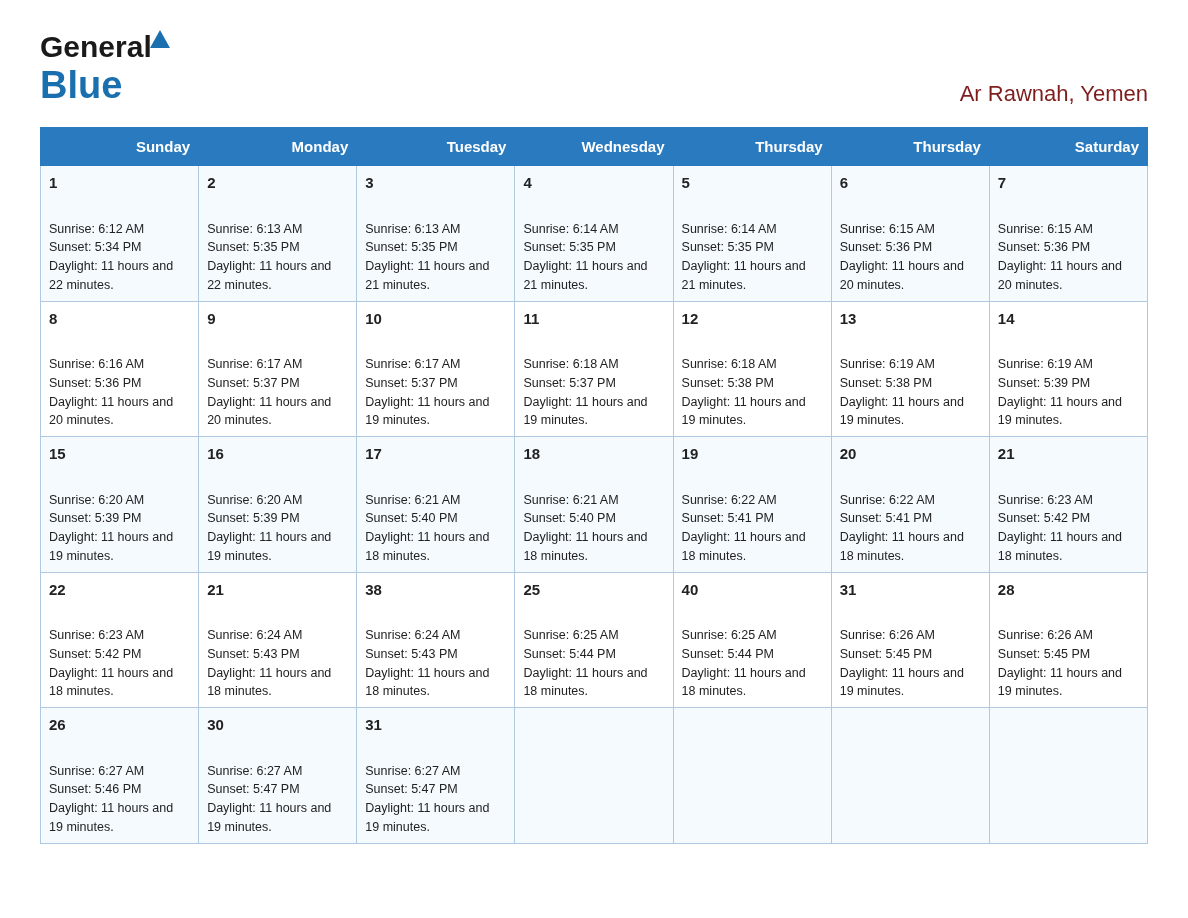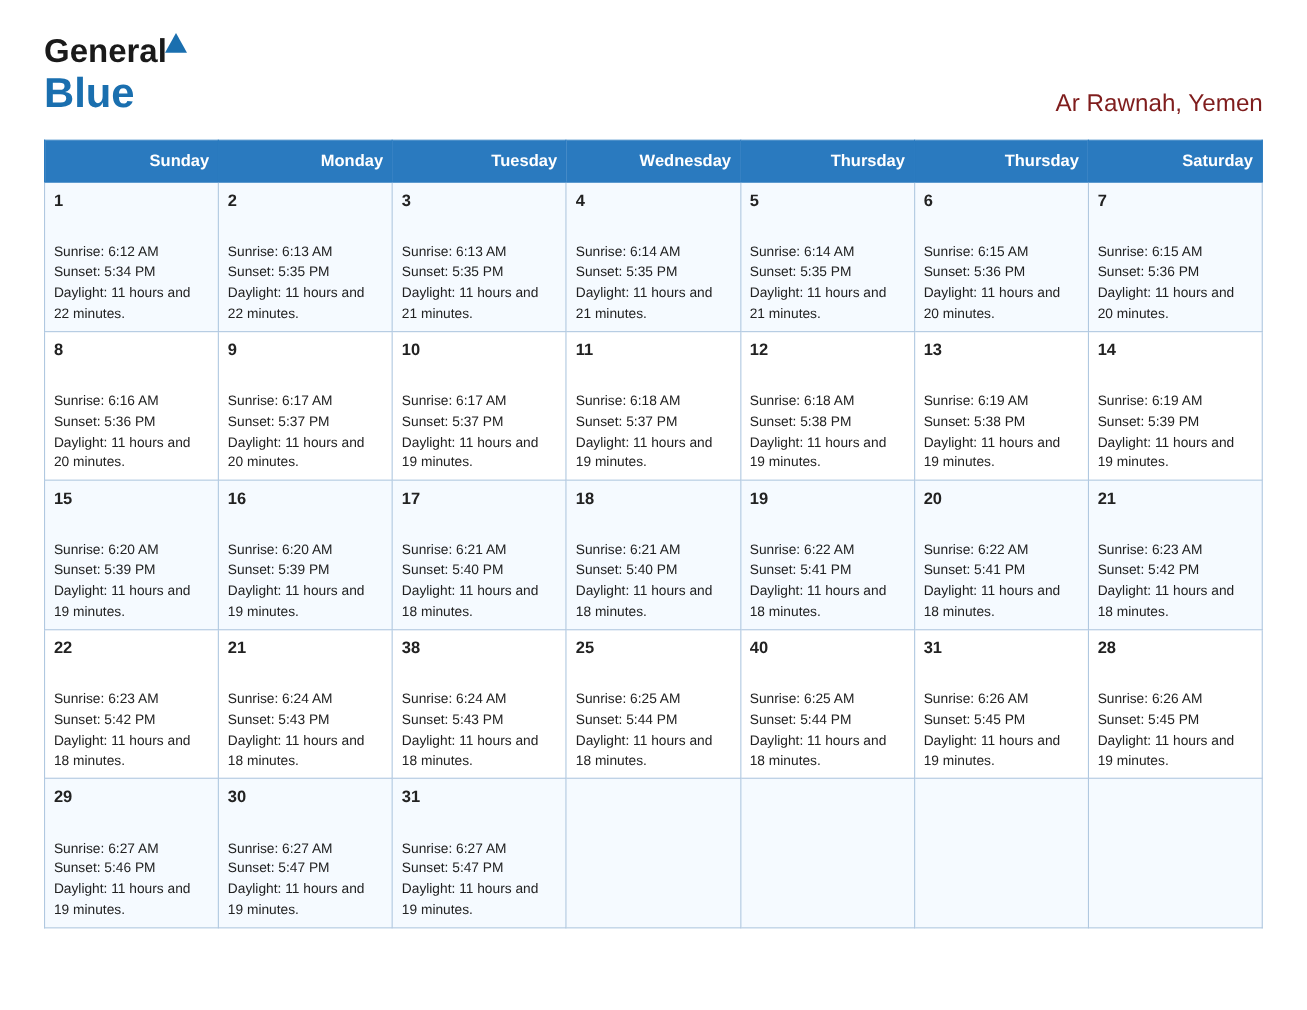--- a/index.html
+++ b/index.html
@@ -355,21 +355,21 @@
           <span class="day-num">28</span>
           <div class="day-info">
             <div>Sunrise: 6:26 AM</div>
             <div>Sunset: 5:45 PM</div>
             <div>Daylight: 11 hours and 19 minutes.</div>
           </div>
         </td>
       </tr>
       <tr>
         <td>
-          <span class="day-num">29</span>
+          <span class="day-num">26</span>
           <div class="day-info">
             <div>Sunrise: 6:27 AM</div>
             <div>Sunset: 5:46 PM</div>
             <div>Daylight: 11 hours and 19 minutes.</div>
           </div>
         </td>
         <td>
           <span class="day-num">30</span>
           <div class="day-info">
             <div>Sunrise: 6:27 AM</div>

